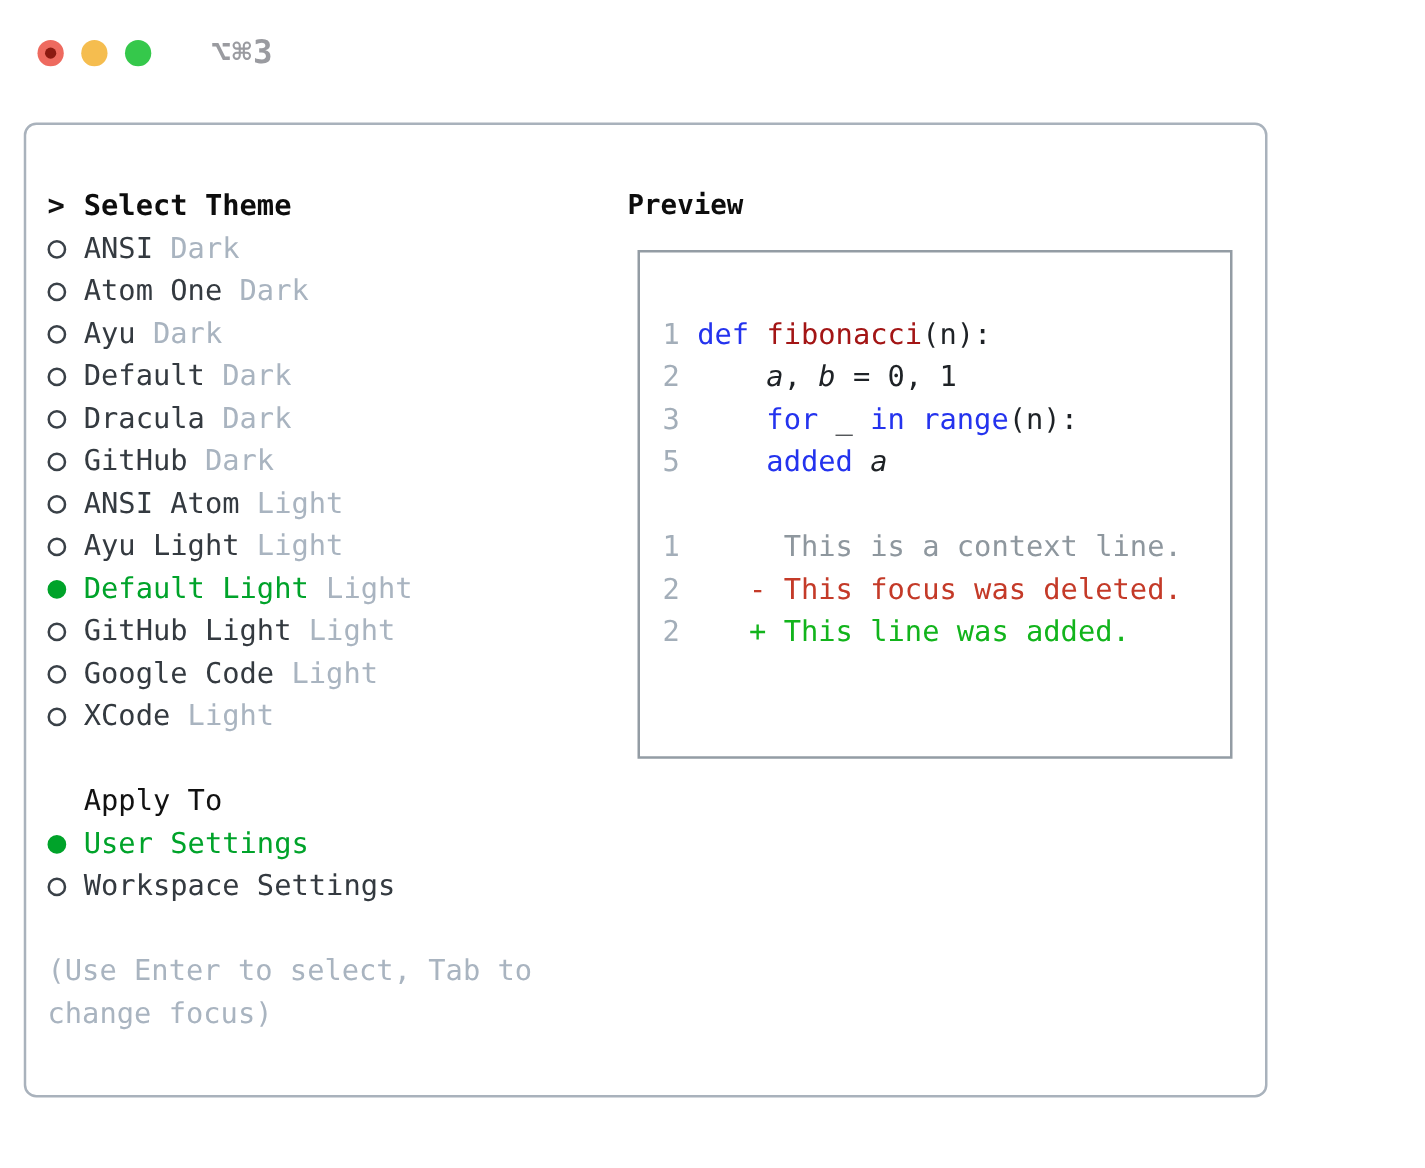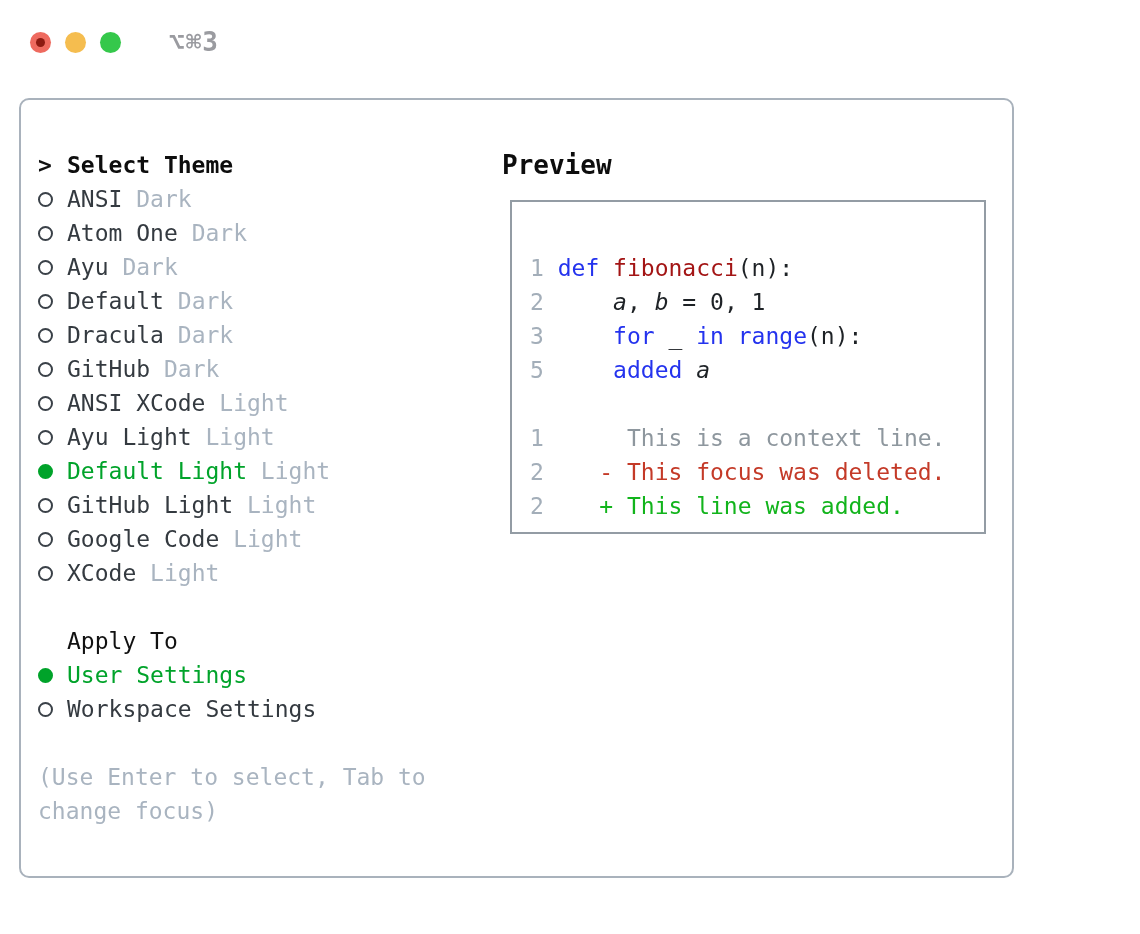--- a/index.html
+++ b/index.html
@@ -68,25 +68,25 @@
   .hint {
     margin-top: 34px; width: 420px;
     font-size: 23px; line-height: 34px;
     color: var(--muted);
   }
 
   
   .right-col { position: absolute; left: 481px; top: 48px; }
   .preview-heading {
     height: 34px; line-height: 34px;
-    font-size: 26px; font-weight: bold; color: #0d0d0d;
+    font-size: 22px; font-weight: bold; color: #0d0d0d;
   }
   .preview-box {
     margin-left: 8px; margin-top: 18px;
-    width: 476px; height: 334px;
+    width: 476px; height: 407px;
     border: 2px solid var(--preview-border);
     padding: 49px 0 0 18px;
     overflow: hidden;
   }
   .crow {
     height: 34px; line-height: 34px;
     font-size: 23px; white-space: pre;
     color: var(--code);
   }
   .lnum { color: var(--lnum); }
@@ -118,21 +118,21 @@
       <span class="marker"><span class="arrow">&gt;</span></span>
       <span class="heading-txt">Select Theme</span>
     </div>
     <div id="theme-list">
         <div class="row"><span class="marker"><span class="radio"></span></span><span class="label">ANSI</span><span class="variant"> Dark</span></div>
         <div class="row"><span class="marker"><span class="radio"></span></span><span class="label">Atom One</span><span class="variant"> Dark</span></div>
         <div class="row"><span class="marker"><span class="radio"></span></span><span class="label">Ayu</span><span class="variant"> Dark</span></div>
         <div class="row"><span class="marker"><span class="radio"></span></span><span class="label">Default</span><span class="variant"> Dark</span></div>
         <div class="row"><span class="marker"><span class="radio"></span></span><span class="label">Dracula</span><span class="variant"> Dark</span></div>
         <div class="row"><span class="marker"><span class="radio"></span></span><span class="label">GitHub</span><span class="variant"> Dark</span></div>
-        <div class="row"><span class="marker"><span class="radio"></span></span><span class="label">ANSI XCode</span><span class="variant"> Light</span></div>
+        <div class="row"><span class="marker"><span class="radio"></span></span><span class="label">ANSI Atom</span><span class="variant"> Light</span></div>
         <div class="row"><span class="marker"><span class="radio"></span></span><span class="label">Ayu Light</span><span class="variant"> Light</span></div>
         <div class="row"><span class="marker"><span class="radio sel"></span></span><span class="label sel">Default Light</span><span class="variant"> Light</span></div>
         <div class="row"><span class="marker"><span class="radio"></span></span><span class="label">GitHub Light</span><span class="variant"> Light</span></div>
         <div class="row"><span class="marker"><span class="radio"></span></span><span class="label">Google Code</span><span class="variant"> Light</span></div>
         <div class="row"><span class="marker"><span class="radio"></span></span><span class="label">XCode</span><span class="variant"> Light</span></div>
       </div>
 
     <div class="apply-section">
       <div class="row">
         <span class="marker"></span>

